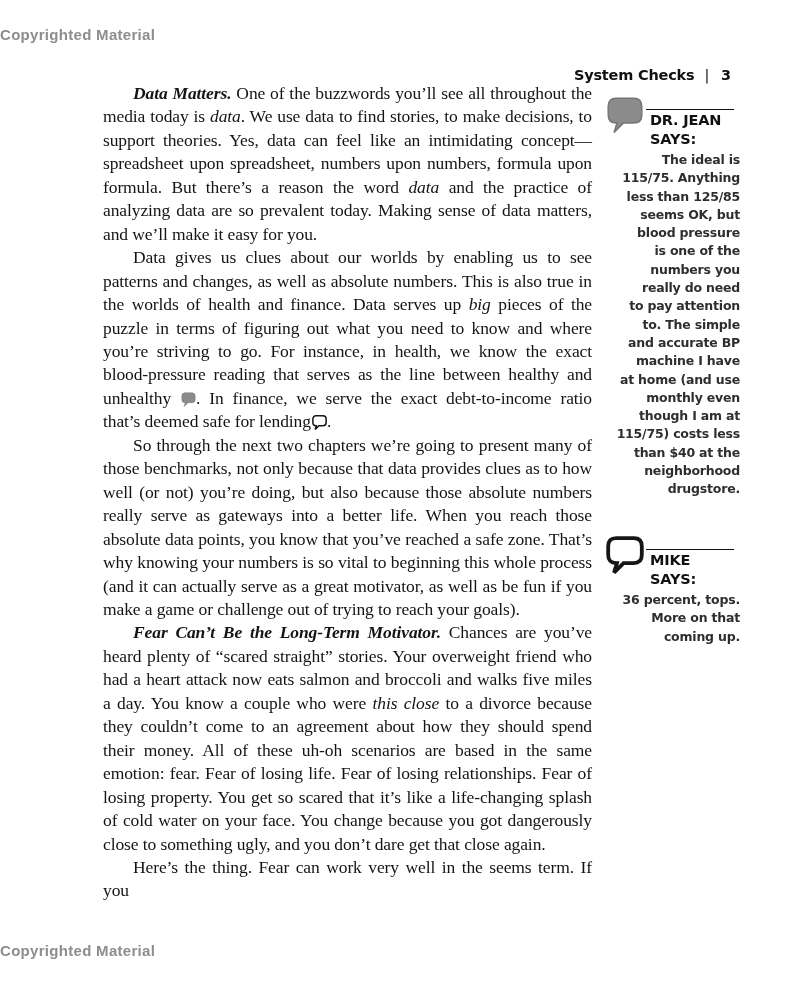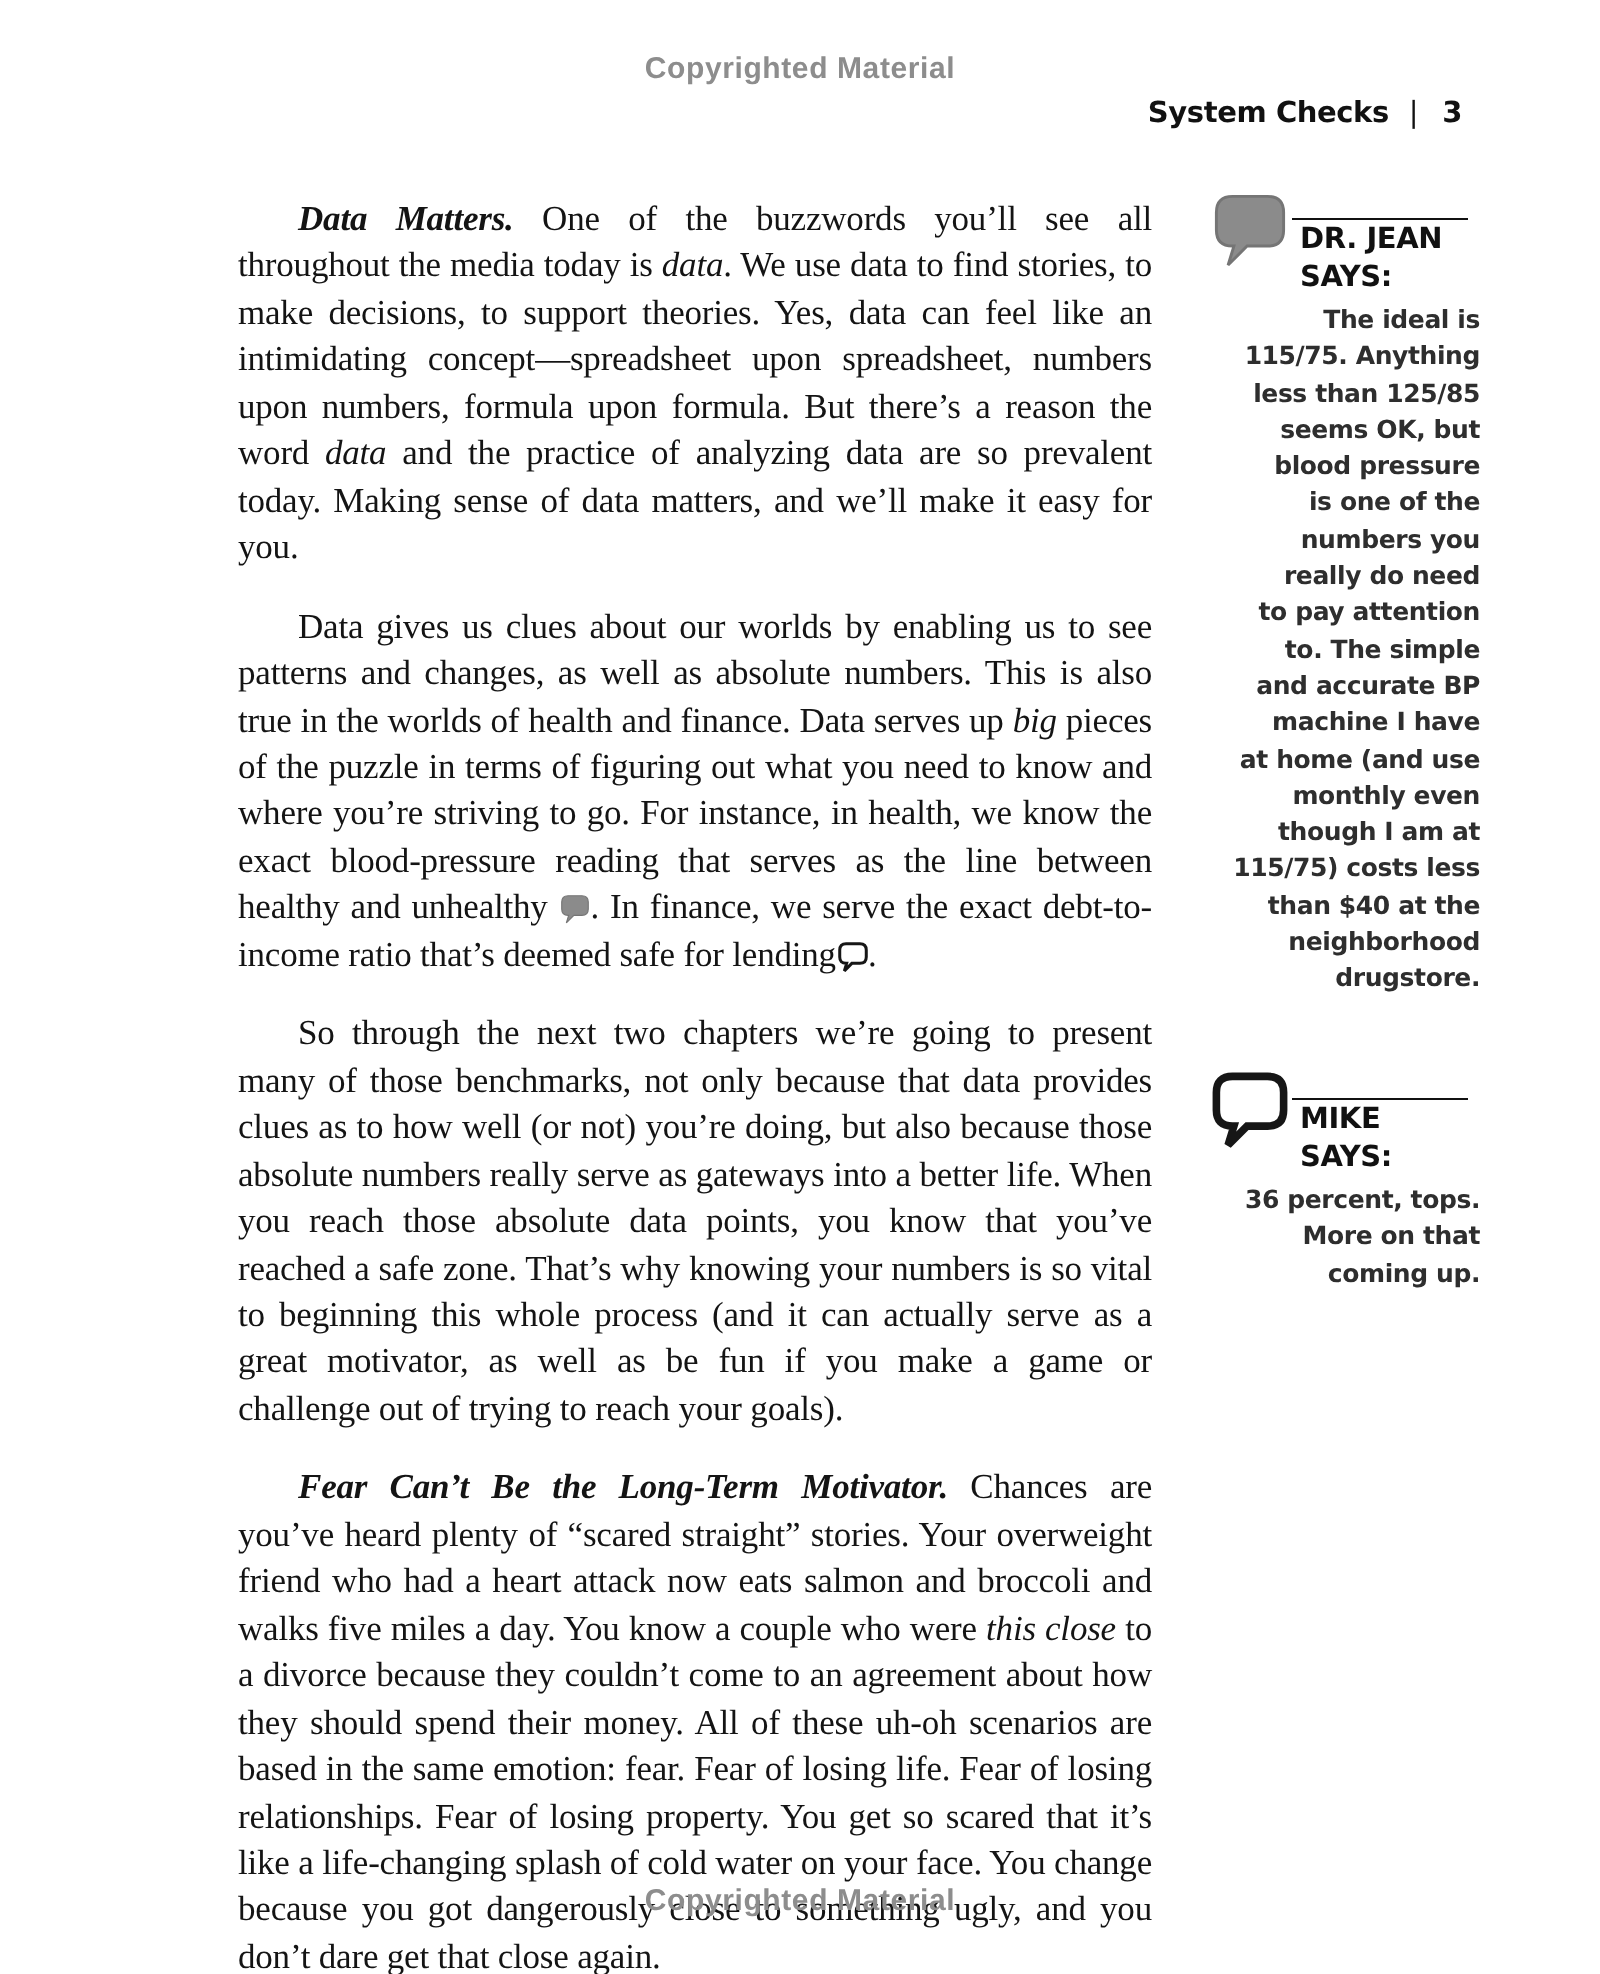--- a/index.html
+++ b/index.html
@@ -8,33 +8,33 @@
     width: 800px;
     height: 987px;
     background: #ffffff;
     margin: 0 auto;
     overflow: hidden;
     font-family: "Liberation Serif", serif;
   }
   .copyright {
     position: absolute;
     left: 0; right: 0;
-    text-align: center;
+    text-align: left;
     font-family: "Liberation Sans", sans-serif;
     font-size: 15px;
     font-weight: bold;
     color: #8d8d8d;
     letter-spacing: 0.3px;
   }
   .copyright.top { top: 26px; }
   .copyright.bottom { top: 942px; }
 
   .page-header {
     position: absolute;
-    top: 49px;
+    top: 67px;
     right: 69px;
     font-family: "DejaVu Sans", sans-serif;
     font-weight: bold;
     font-size: 14.5px;
     color: #111;
     letter-spacing: -0.2px;
   }
   .page-header .sep { margin: 0 10px; font-weight: normal; }
   .page-header .pg { margin-left: 2px; }
 
@@ -42,21 +42,21 @@
     position: absolute;
     left: 103px;
     top: 82px;
     width: 489px;
     font-size: 17.5px;
     line-height: 23.45px;
     color: #141414;
     text-align: justify;
     letter-spacing: -0.1px;
   }
-  .body-text p { margin: 16px; text-indent: 30px; }
+  .body-text p { margin: 0; text-indent: 30px; }
   .body-text .bi { font-weight: bold; font-style: italic; }
   .body-text .i  { font-style: italic; }
 
   
   .bubble-icon { display: inline-block; line-height: 0; }
   .bubble-icon svg { display: block; width: 100%; height: 100%; }
   .bubble-icon.filled svg path  { fill: #8b8b8b; stroke: #757575; stroke-width: 1; }
   .bubble-icon.outline svg path { fill: #ffffff; stroke: #161616; stroke-width: 2.6; }
   .bubble-icon.inline  { width: 15px; height: 15px; vertical-align: -3px; margin-left: 1px; }
   .bubble-icon.large   { position: absolute; top: 0; left: 0; width: 38px; height: 38px; }

